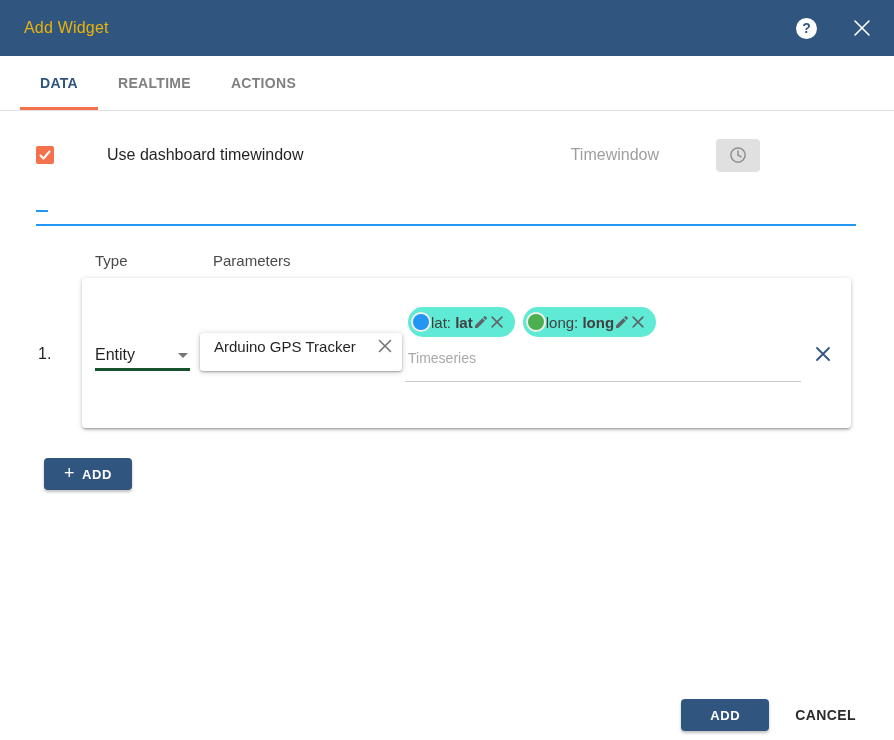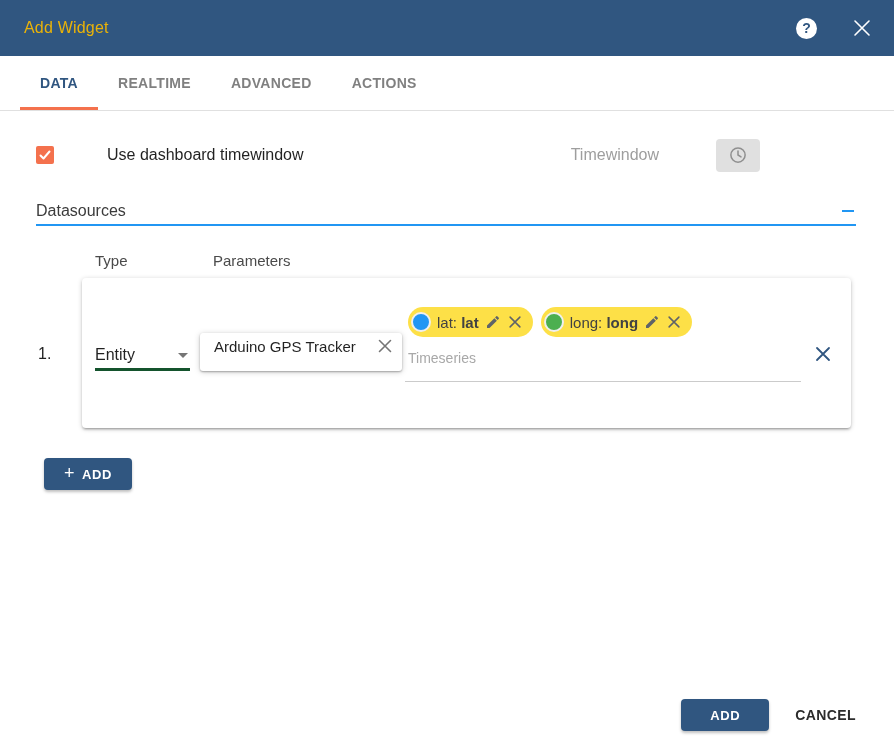--- a/index.html
+++ b/index.html
@@ -90,22 +90,22 @@
     display:flex; align-items:center; padding:0 8px 12px 14px;
   }
   .entity-text {
     flex:1; font-size:15px; color:rgba(0,0,0,0.87);
     white-space:nowrap; overflow:hidden;
   }
   .icon-btn { display:flex; align-items:center; justify-content:center; cursor:pointer; flex:none; }
 
   .chips { position:absolute; left:326px; top:29px; display:flex; gap:8px; }
   .chip {
-    height:30px; border-radius:15px; background:#fde047;
-    display:flex; align-items:center; padding:0 10px 0 3px; gap:6px;
+    height:30px; border-radius:15px; background:#5eead4;
+    display:flex; align-items:center; padding:0 10px 0 3px; gap:0;
   }
   .chip-dot { width:20px; height:20px; border-radius:50%; border:2px solid #efefef; flex:none; }
   .chip-text { font-size:15px; color:#424242; white-space:nowrap; }
   .chip-text b { font-weight:700; }
 
   .ts-placeholder { position:absolute; left:326px; top:72px; font-size:14px; color:#a8a8a8; }
   .ts-underline { position:absolute; left:323px; top:103px; width:396px; height:1px; background:#cbcbcb; }
   .remove-x { position:absolute; right:18px; top:66px; cursor:pointer; }
 
   
@@ -136,21 +136,20 @@
     <div class="close-btn">
       <svg width="18" height="18" viewBox="0 0 18 18">
           <path d="M2 2l14 14M16 2L2 16" stroke="#fff" stroke-width="1.6" stroke-linecap="round"></path>
         </svg>
     </div>
   </div>
 
   <div class="tabbar">
     <div class="tab active">DATA</div>
     <div class="tab">REALTIME</div>
-    <div class="tab">ADVANCED</div>
     <div class="tab">ACTIONS</div>
   </div>
 
   <div class="tw-row">
     <div class="checkbox">
       <svg width="14" height="14" viewBox="0 0 14 14">
           <path d="M2.5 7.5l3 3 6-7" stroke="#fff" stroke-width="2" fill="none" stroke-linecap="round" stroke-linejoin="round"></path>
         </svg>
     </div>
     <div class="cb-label">Use dashboard timewindow</div>
@@ -158,21 +157,20 @@
     <div class="tw-label">Timewindow</div>
     <button class="tw-btn" disabled="">
       <svg width="18" height="18" viewBox="0 0 24 24">
           <circle cx="12" cy="12" r="9.5" fill="none" stroke="#8f8f8f" stroke-width="2"></circle>
           <path d="M12 6.5V12l4 2.5" fill="none" stroke="#8f8f8f" stroke-width="2" stroke-linecap="round"></path>
         </svg>
     </button>
   </div>
 
   <div class="ds-header">
-    <div class="ds-title">Datasources</div>
     <div class="ds-minus"></div>
   </div>
 
   <div class="col-head col-type">Type</div>
   <div class="col-head col-params">Parameters</div>
 
   <div class="row-num">1.</div>
 
   <div class="ds-card">
 

